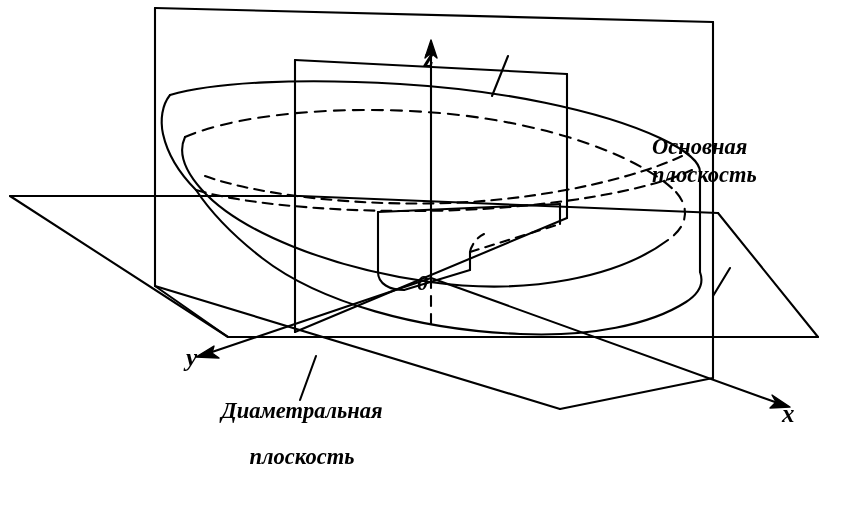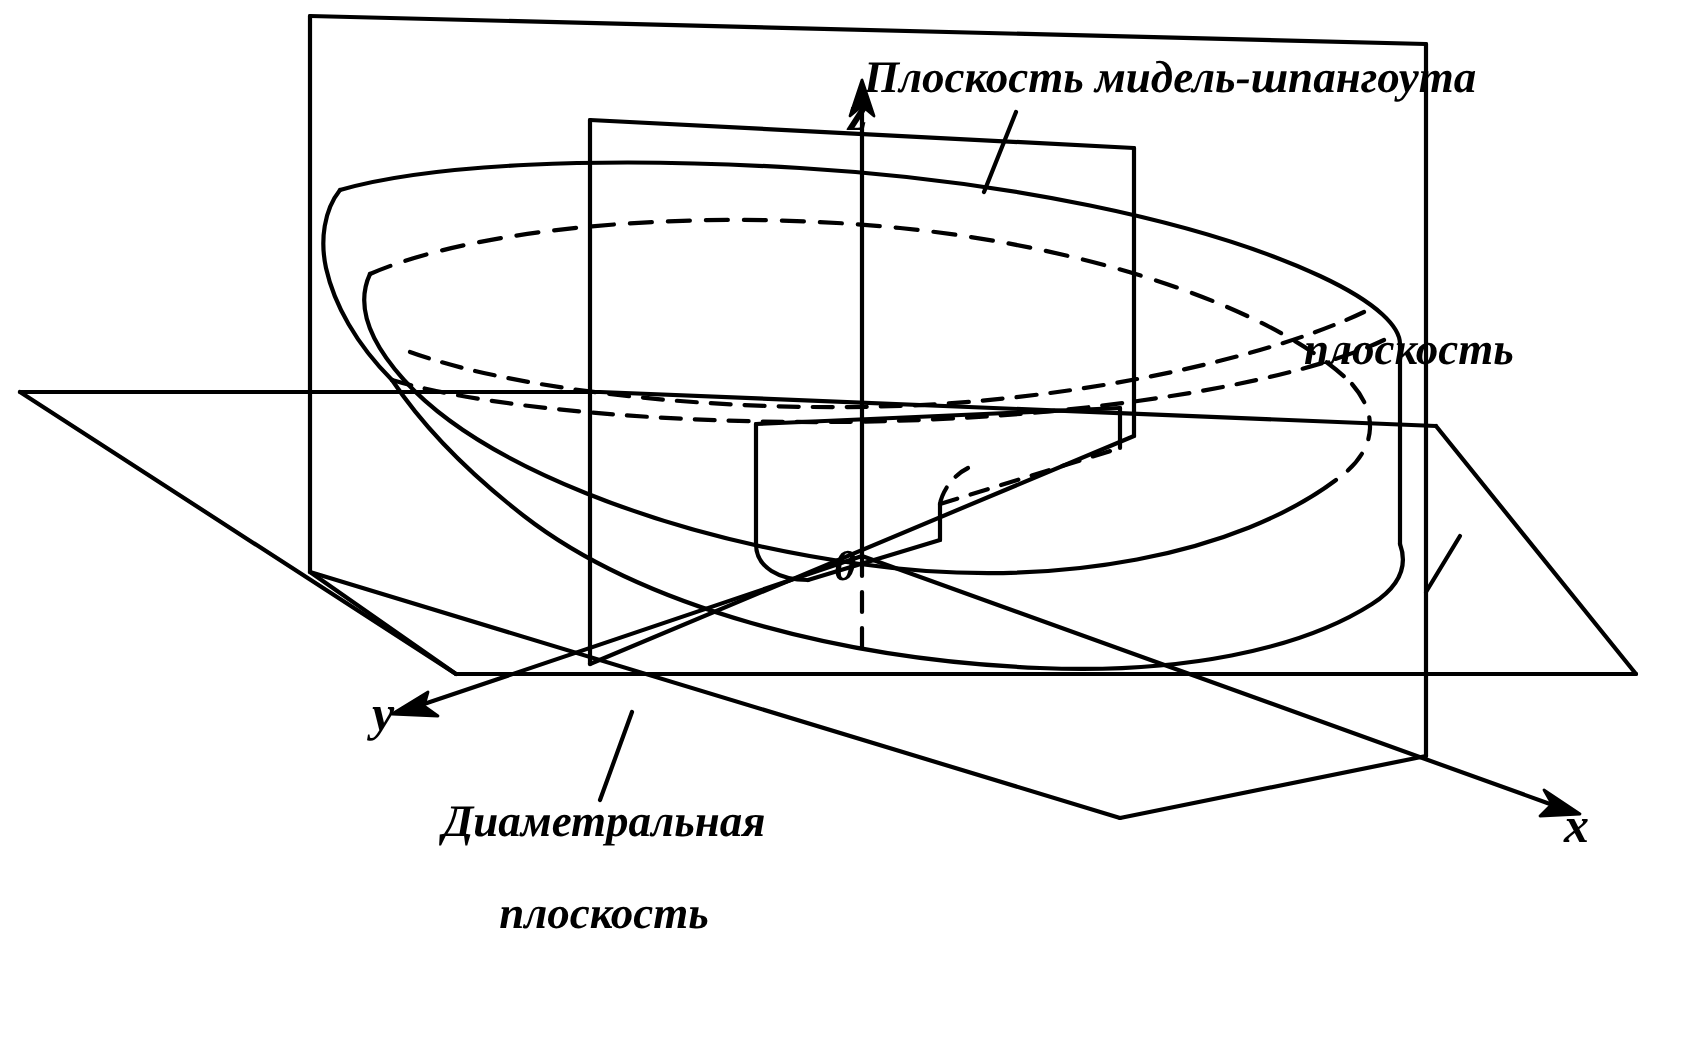--- a/index.html
+++ b/index.html
@@ -146,20 +146,20 @@
   </svg>
 
   <div class="lbl lbl-axis" style="left:424px; top:44px;">z</div>
 
   <div class="lbl lbl-axis" style="left:186px; top:344px;">y</div>
 
   <div class="lbl lbl-axis" style="left:782px; top:400px;">x</div>
 
   <div class="lbl lbl-origin" style="left:417px; top:270px;">0</div>
 
-  <div class="lbl lbl-plane" style="left:432px; top:26px;">Плоскость мидель-шпангоута</div>
 
+  <div class="lbl lbl-plane right" style="left:652px; top:134px;">Основная</div>
   <div class="lbl lbl-plane right" style="left:652px; top:162px;">плоскость</div>
 
   <div class="lbl lbl-plane center" style="left:178px; top:398px; width:248px;">Диаметральная</div>
   <div class="lbl lbl-plane center" style="left:178px; top:444px; width:248px;">плоскость</div>
 
 </div>
 
 </body></html>

